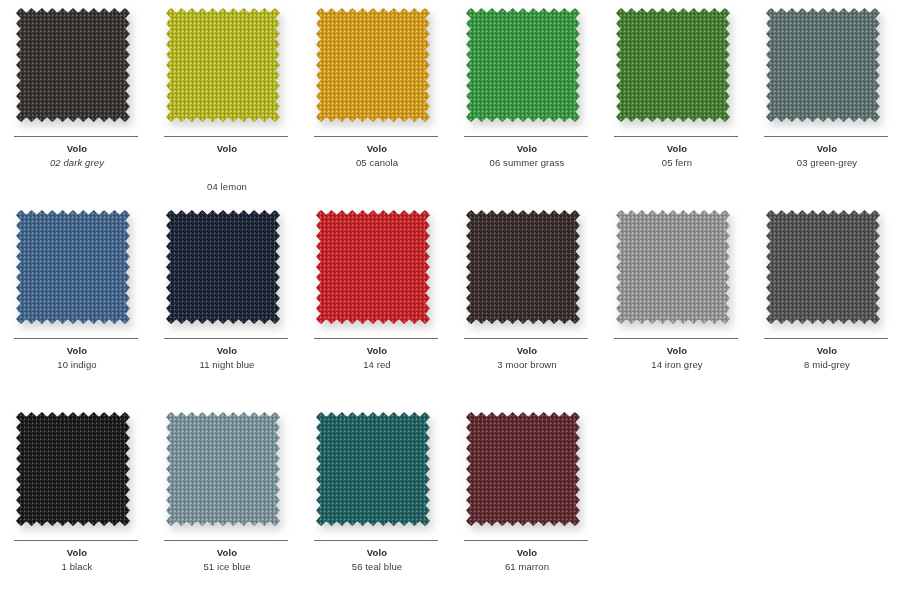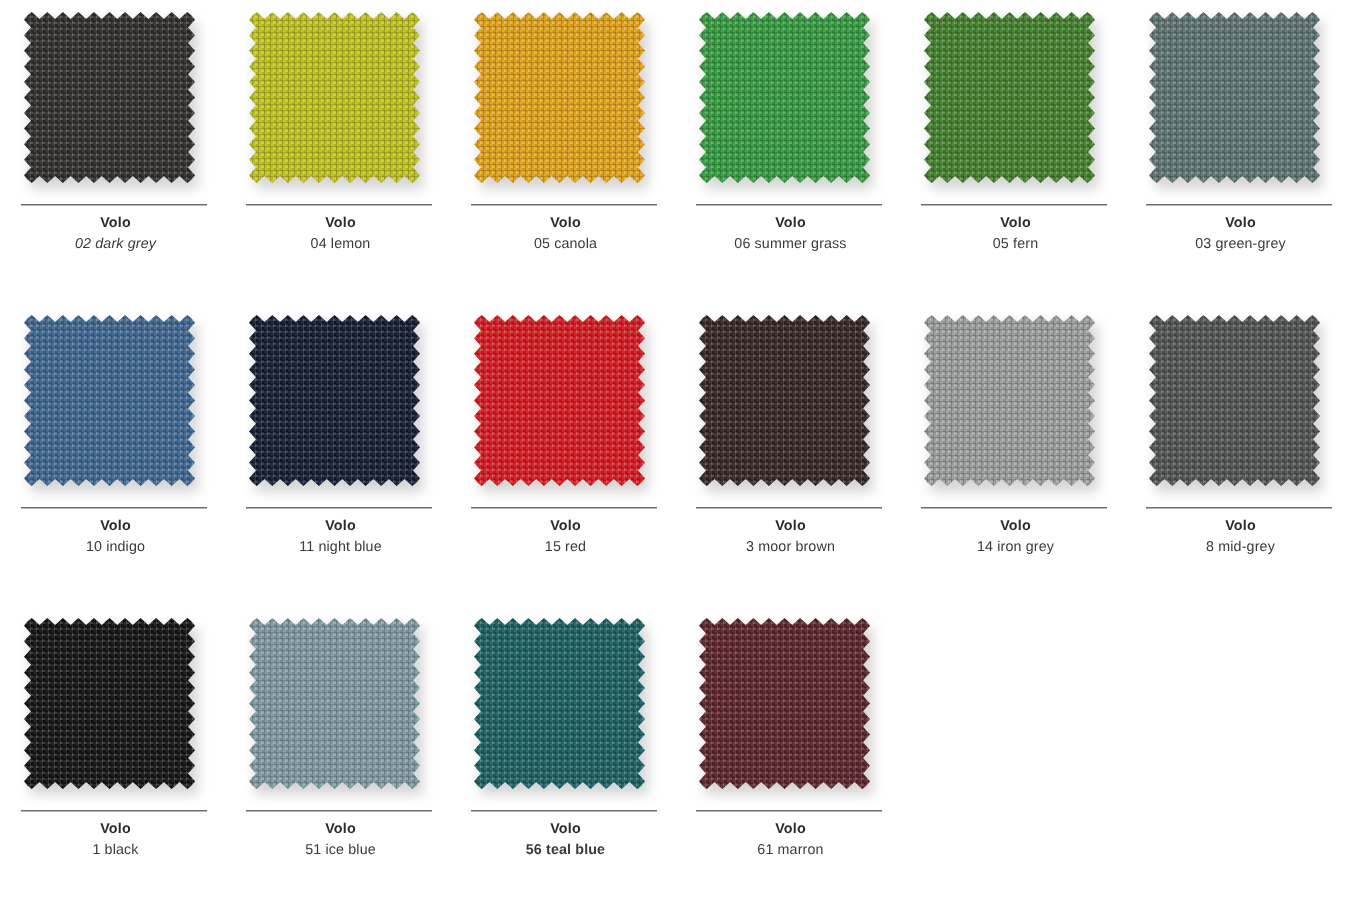--- a/index.html
+++ b/index.html
@@ -156,21 +156,21 @@
             <clipPath id="pink-1">
               <path d="M 0.00 4.66 L 5.18 0.00 L 10.36 4.66 L 15.55 0.00 L 20.73 4.66 L 25.91 0.00 L 31.09 4.66 L 36.27 0.00 L 41.45 4.66 L 46.64 0.00 L 51.82 4.66 L 57.00 0.00 L 62.18 4.66 L 67.36 0.00 L 72.55 4.66 L 77.73 0.00 L 82.91 4.66 L 88.09 0.00 L 93.27 4.66 L 98.45 0.00 L 103.64 4.66 L 108.82 0.00 L 114.00 4.66 L 109.34 0.00 L 114.00 5.18 L 109.34 10.36 L 114.00 15.55 L 109.34 20.73 L 114.00 25.91 L 109.34 31.09 L 114.00 36.27 L 109.34 41.45 L 114.00 46.64 L 109.34 51.82 L 114.00 57.00 L 109.34 62.18 L 114.00 67.36 L 109.34 72.55 L 114.00 77.73 L 109.34 82.91 L 114.00 88.09 L 109.34 93.27 L 114.00 98.45 L 109.34 103.64 L 114.00 108.82 L 109.34 114.00 L 114.00 109.34 L 108.82 114.00 L 103.64 109.34 L 98.45 114.00 L 93.27 109.34 L 88.09 114.00 L 82.91 109.34 L 77.73 114.00 L 72.55 109.34 L 67.36 114.00 L 62.18 109.34 L 57.00 114.00 L 51.82 109.34 L 46.64 114.00 L 41.45 109.34 L 36.27 114.00 L 31.09 109.34 L 25.91 114.00 L 20.73 109.34 L 15.55 114.00 L 10.36 109.34 L 5.18 114.00 L 0.00 109.34 L 4.66 114.00 L 0.00 108.82 L 4.66 103.64 L 0.00 98.45 L 4.66 93.27 L 0.00 88.09 L 4.66 82.91 L 0.00 77.73 L 4.66 72.55 L 0.00 67.36 L 4.66 62.18 L 0.00 57.00 L 4.66 51.82 L 0.00 46.64 L 4.66 41.45 L 0.00 36.27 L 4.66 31.09 L 0.00 25.91 L 4.66 20.73 L 0.00 15.55 L 4.66 10.36 L 0.00 5.18 L 4.66 0.00 Z"></path>
             </clipPath>
           </defs>
           <foreignObject x="0" y="0" width="114" height="114" clip-path="url(#pink-1)"><div xmlns="http://www.w3.org/1999/xhtml" class="sample-inner" style="--sw: #bfc318; width: 114px; height: 114px;"></div></foreignObject>
         </svg>
       </div>
       <div class="divider" style="background: rgb(109, 109, 109);"></div>
       <div class="caption">
         <div class="brand" style="color: rgb(43, 43, 43);">Volo</div>
-        <div class="variant" style="color: rgb(58, 58, 58);">04 lemon</div>
+        <div class="variant" style="color: rgb(58, 58, 58); margin-top: 24px;">04 lemon</div>
       </div>
     </div>
     <div class="swatch-cell" style="left: 310px; top: 0px;">
       <div class="sample-wrap">
         <div class="sample-shadow"></div>
         <svg class="pinked" width="114" height="114" viewBox="0 0 114 114">
           <defs>
             <clipPath id="pink-2">
               <path d="M 0.00 4.66 L 5.18 0.00 L 10.36 4.66 L 15.55 0.00 L 20.73 4.66 L 25.91 0.00 L 31.09 4.66 L 36.27 0.00 L 41.45 4.66 L 46.64 0.00 L 51.82 4.66 L 57.00 0.00 L 62.18 4.66 L 67.36 0.00 L 72.55 4.66 L 77.73 0.00 L 82.91 4.66 L 88.09 0.00 L 93.27 4.66 L 98.45 0.00 L 103.64 4.66 L 108.82 0.00 L 114.00 4.66 L 109.34 0.00 L 114.00 5.18 L 109.34 10.36 L 114.00 15.55 L 109.34 20.73 L 114.00 25.91 L 109.34 31.09 L 114.00 36.27 L 109.34 41.45 L 114.00 46.64 L 109.34 51.82 L 114.00 57.00 L 109.34 62.18 L 114.00 67.36 L 109.34 72.55 L 114.00 77.73 L 109.34 82.91 L 114.00 88.09 L 109.34 93.27 L 114.00 98.45 L 109.34 103.64 L 114.00 108.82 L 109.34 114.00 L 114.00 109.34 L 108.82 114.00 L 103.64 109.34 L 98.45 114.00 L 93.27 109.34 L 88.09 114.00 L 82.91 109.34 L 77.73 114.00 L 72.55 109.34 L 67.36 114.00 L 62.18 109.34 L 57.00 114.00 L 51.82 109.34 L 46.64 114.00 L 41.45 109.34 L 36.27 114.00 L 31.09 109.34 L 25.91 114.00 L 20.73 109.34 L 15.55 114.00 L 10.36 109.34 L 5.18 114.00 L 0.00 109.34 L 4.66 114.00 L 0.00 108.82 L 4.66 103.64 L 0.00 98.45 L 4.66 93.27 L 0.00 88.09 L 4.66 82.91 L 0.00 77.73 L 4.66 72.55 L 0.00 67.36 L 4.66 62.18 L 0.00 57.00 L 4.66 51.82 L 0.00 46.64 L 4.66 41.45 L 0.00 36.27 L 4.66 31.09 L 0.00 25.91 L 4.66 20.73 L 0.00 15.55 L 4.66 10.36 L 0.00 5.18 L 4.66 0.00 Z"></path>
             </clipPath>
@@ -282,21 +282,21 @@
             <clipPath id="pink-8">
               <path d="M 0.00 4.66 L 5.18 0.00 L 10.36 4.66 L 15.55 0.00 L 20.73 4.66 L 25.91 0.00 L 31.09 4.66 L 36.27 0.00 L 41.45 4.66 L 46.64 0.00 L 51.82 4.66 L 57.00 0.00 L 62.18 4.66 L 67.36 0.00 L 72.55 4.66 L 77.73 0.00 L 82.91 4.66 L 88.09 0.00 L 93.27 4.66 L 98.45 0.00 L 103.64 4.66 L 108.82 0.00 L 114.00 4.66 L 109.34 0.00 L 114.00 5.18 L 109.34 10.36 L 114.00 15.55 L 109.34 20.73 L 114.00 25.91 L 109.34 31.09 L 114.00 36.27 L 109.34 41.45 L 114.00 46.64 L 109.34 51.82 L 114.00 57.00 L 109.34 62.18 L 114.00 67.36 L 109.34 72.55 L 114.00 77.73 L 109.34 82.91 L 114.00 88.09 L 109.34 93.27 L 114.00 98.45 L 109.34 103.64 L 114.00 108.82 L 109.34 114.00 L 114.00 109.34 L 108.82 114.00 L 103.64 109.34 L 98.45 114.00 L 93.27 109.34 L 88.09 114.00 L 82.91 109.34 L 77.73 114.00 L 72.55 109.34 L 67.36 114.00 L 62.18 109.34 L 57.00 114.00 L 51.82 109.34 L 46.64 114.00 L 41.45 109.34 L 36.27 114.00 L 31.09 109.34 L 25.91 114.00 L 20.73 109.34 L 15.55 114.00 L 10.36 109.34 L 5.18 114.00 L 0.00 109.34 L 4.66 114.00 L 0.00 108.82 L 4.66 103.64 L 0.00 98.45 L 4.66 93.27 L 0.00 88.09 L 4.66 82.91 L 0.00 77.73 L 4.66 72.55 L 0.00 67.36 L 4.66 62.18 L 0.00 57.00 L 4.66 51.82 L 0.00 46.64 L 4.66 41.45 L 0.00 36.27 L 4.66 31.09 L 0.00 25.91 L 4.66 20.73 L 0.00 15.55 L 4.66 10.36 L 0.00 5.18 L 4.66 0.00 Z"></path>
             </clipPath>
           </defs>
           <foreignObject x="0" y="0" width="114" height="114" clip-path="url(#pink-8)"><div xmlns="http://www.w3.org/1999/xhtml" class="sample-inner" style="--sw: #d2181d; width: 114px; height: 114px;"></div></foreignObject>
         </svg>
       </div>
       <div class="divider" style="background: rgb(109, 109, 109);"></div>
       <div class="caption">
         <div class="brand" style="color: rgb(43, 43, 43);">Volo</div>
-        <div class="variant" style="color: rgb(58, 58, 58);">15 red</div>
+        <div class="variant" style="color: rgb(58, 58, 58);">14 red</div>
       </div>
     </div>
     <div class="swatch-cell" style="left: 460px; top: 202px;">
       <div class="sample-wrap">
         <div class="sample-shadow"></div>
         <svg class="pinked" width="114" height="114" viewBox="0 0 114 114">
           <defs>
             <clipPath id="pink-9">
               <path d="M 0.00 4.66 L 5.18 0.00 L 10.36 4.66 L 15.55 0.00 L 20.73 4.66 L 25.91 0.00 L 31.09 4.66 L 36.27 0.00 L 41.45 4.66 L 46.64 0.00 L 51.82 4.66 L 57.00 0.00 L 62.18 4.66 L 67.36 0.00 L 72.55 4.66 L 77.73 0.00 L 82.91 4.66 L 88.09 0.00 L 93.27 4.66 L 98.45 0.00 L 103.64 4.66 L 108.82 0.00 L 114.00 4.66 L 109.34 0.00 L 114.00 5.18 L 109.34 10.36 L 114.00 15.55 L 109.34 20.73 L 114.00 25.91 L 109.34 31.09 L 114.00 36.27 L 109.34 41.45 L 114.00 46.64 L 109.34 51.82 L 114.00 57.00 L 109.34 62.18 L 114.00 67.36 L 109.34 72.55 L 114.00 77.73 L 109.34 82.91 L 114.00 88.09 L 109.34 93.27 L 114.00 98.45 L 109.34 103.64 L 114.00 108.82 L 109.34 114.00 L 114.00 109.34 L 108.82 114.00 L 103.64 109.34 L 98.45 114.00 L 93.27 109.34 L 88.09 114.00 L 82.91 109.34 L 77.73 114.00 L 72.55 109.34 L 67.36 114.00 L 62.18 109.34 L 57.00 114.00 L 51.82 109.34 L 46.64 114.00 L 41.45 109.34 L 36.27 114.00 L 31.09 109.34 L 25.91 114.00 L 20.73 109.34 L 15.55 114.00 L 10.36 109.34 L 5.18 114.00 L 0.00 109.34 L 4.66 114.00 L 0.00 108.82 L 4.66 103.64 L 0.00 98.45 L 4.66 93.27 L 0.00 88.09 L 4.66 82.91 L 0.00 77.73 L 4.66 72.55 L 0.00 67.36 L 4.66 62.18 L 0.00 57.00 L 4.66 51.82 L 0.00 46.64 L 4.66 41.45 L 0.00 36.27 L 4.66 31.09 L 0.00 25.91 L 4.66 20.73 L 0.00 15.55 L 4.66 10.36 L 0.00 5.18 L 4.66 0.00 Z"></path>
             </clipPath>
@@ -390,21 +390,21 @@
             <clipPath id="pink-14">
               <path d="M 0.00 4.66 L 5.18 0.00 L 10.36 4.66 L 15.55 0.00 L 20.73 4.66 L 25.91 0.00 L 31.09 4.66 L 36.27 0.00 L 41.45 4.66 L 46.64 0.00 L 51.82 4.66 L 57.00 0.00 L 62.18 4.66 L 67.36 0.00 L 72.55 4.66 L 77.73 0.00 L 82.91 4.66 L 88.09 0.00 L 93.27 4.66 L 98.45 0.00 L 103.64 4.66 L 108.82 0.00 L 114.00 4.66 L 109.34 0.00 L 114.00 5.18 L 109.34 10.36 L 114.00 15.55 L 109.34 20.73 L 114.00 25.91 L 109.34 31.09 L 114.00 36.27 L 109.34 41.45 L 114.00 46.64 L 109.34 51.82 L 114.00 57.00 L 109.34 62.18 L 114.00 67.36 L 109.34 72.55 L 114.00 77.73 L 109.34 82.91 L 114.00 88.09 L 109.34 93.27 L 114.00 98.45 L 109.34 103.64 L 114.00 108.82 L 109.34 114.00 L 114.00 109.34 L 108.82 114.00 L 103.64 109.34 L 98.45 114.00 L 93.27 109.34 L 88.09 114.00 L 82.91 109.34 L 77.73 114.00 L 72.55 109.34 L 67.36 114.00 L 62.18 109.34 L 57.00 114.00 L 51.82 109.34 L 46.64 114.00 L 41.45 109.34 L 36.27 114.00 L 31.09 109.34 L 25.91 114.00 L 20.73 109.34 L 15.55 114.00 L 10.36 109.34 L 5.18 114.00 L 0.00 109.34 L 4.66 114.00 L 0.00 108.82 L 4.66 103.64 L 0.00 98.45 L 4.66 93.27 L 0.00 88.09 L 4.66 82.91 L 0.00 77.73 L 4.66 72.55 L 0.00 67.36 L 4.66 62.18 L 0.00 57.00 L 4.66 51.82 L 0.00 46.64 L 4.66 41.45 L 0.00 36.27 L 4.66 31.09 L 0.00 25.91 L 4.66 20.73 L 0.00 15.55 L 4.66 10.36 L 0.00 5.18 L 4.66 0.00 Z"></path>
             </clipPath>
           </defs>
           <foreignObject x="0" y="0" width="114" height="114" clip-path="url(#pink-14)"><div xmlns="http://www.w3.org/1999/xhtml" class="sample-inner" style="--sw: #175f60; width: 114px; height: 114px;"></div></foreignObject>
         </svg>
       </div>
       <div class="divider" style="background: rgb(109, 109, 109);"></div>
       <div class="caption">
         <div class="brand" style="color: rgb(43, 43, 43);">Volo</div>
-        <div class="variant" style="color: rgb(58, 58, 58); font-weight: bold;">56 teal blue</div>
+        <div class="variant" style="color: rgb(58, 58, 58);">56 teal blue</div>
       </div>
     </div>
     <div class="swatch-cell" style="left: 460px; top: 404px;">
       <div class="sample-wrap">
         <div class="sample-shadow"></div>
         <svg class="pinked" width="114" height="114" viewBox="0 0 114 114">
           <defs>
             <clipPath id="pink-15">
               <path d="M 0.00 4.66 L 5.18 0.00 L 10.36 4.66 L 15.55 0.00 L 20.73 4.66 L 25.91 0.00 L 31.09 4.66 L 36.27 0.00 L 41.45 4.66 L 46.64 0.00 L 51.82 4.66 L 57.00 0.00 L 62.18 4.66 L 67.36 0.00 L 72.55 4.66 L 77.73 0.00 L 82.91 4.66 L 88.09 0.00 L 93.27 4.66 L 98.45 0.00 L 103.64 4.66 L 108.82 0.00 L 114.00 4.66 L 109.34 0.00 L 114.00 5.18 L 109.34 10.36 L 114.00 15.55 L 109.34 20.73 L 114.00 25.91 L 109.34 31.09 L 114.00 36.27 L 109.34 41.45 L 114.00 46.64 L 109.34 51.82 L 114.00 57.00 L 109.34 62.18 L 114.00 67.36 L 109.34 72.55 L 114.00 77.73 L 109.34 82.91 L 114.00 88.09 L 109.34 93.27 L 114.00 98.45 L 109.34 103.64 L 114.00 108.82 L 109.34 114.00 L 114.00 109.34 L 108.82 114.00 L 103.64 109.34 L 98.45 114.00 L 93.27 109.34 L 88.09 114.00 L 82.91 109.34 L 77.73 114.00 L 72.55 109.34 L 67.36 114.00 L 62.18 109.34 L 57.00 114.00 L 51.82 109.34 L 46.64 114.00 L 41.45 109.34 L 36.27 114.00 L 31.09 109.34 L 25.91 114.00 L 20.73 109.34 L 15.55 114.00 L 10.36 109.34 L 5.18 114.00 L 0.00 109.34 L 4.66 114.00 L 0.00 108.82 L 4.66 103.64 L 0.00 98.45 L 4.66 93.27 L 0.00 88.09 L 4.66 82.91 L 0.00 77.73 L 4.66 72.55 L 0.00 67.36 L 4.66 62.18 L 0.00 57.00 L 4.66 51.82 L 0.00 46.64 L 4.66 41.45 L 0.00 36.27 L 4.66 31.09 L 0.00 25.91 L 4.66 20.73 L 0.00 15.55 L 4.66 10.36 L 0.00 5.18 L 4.66 0.00 Z"></path>
             </clipPath>

